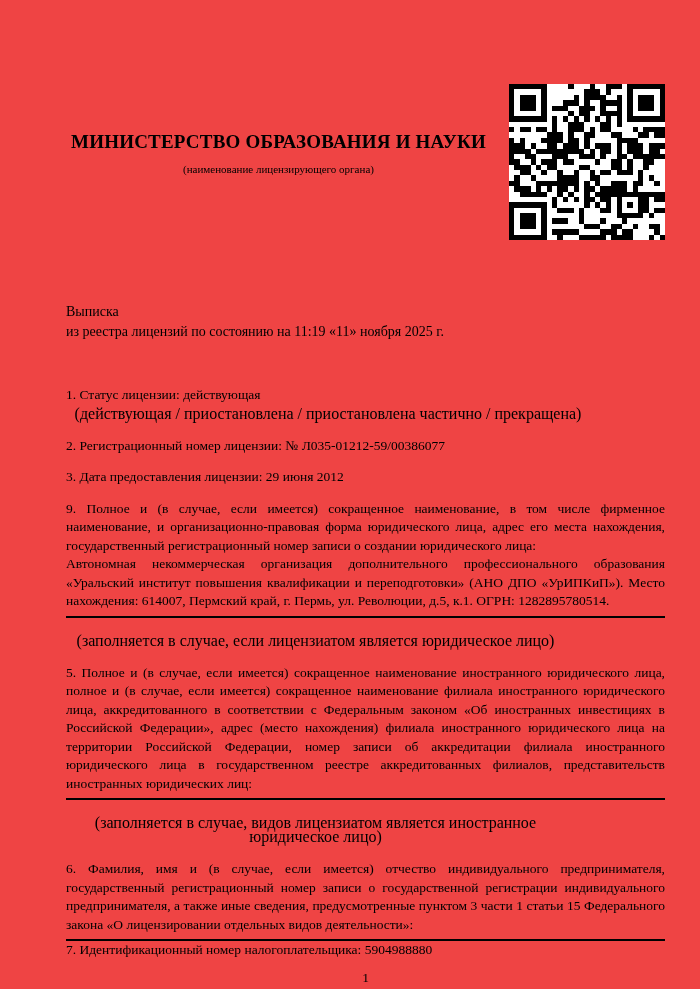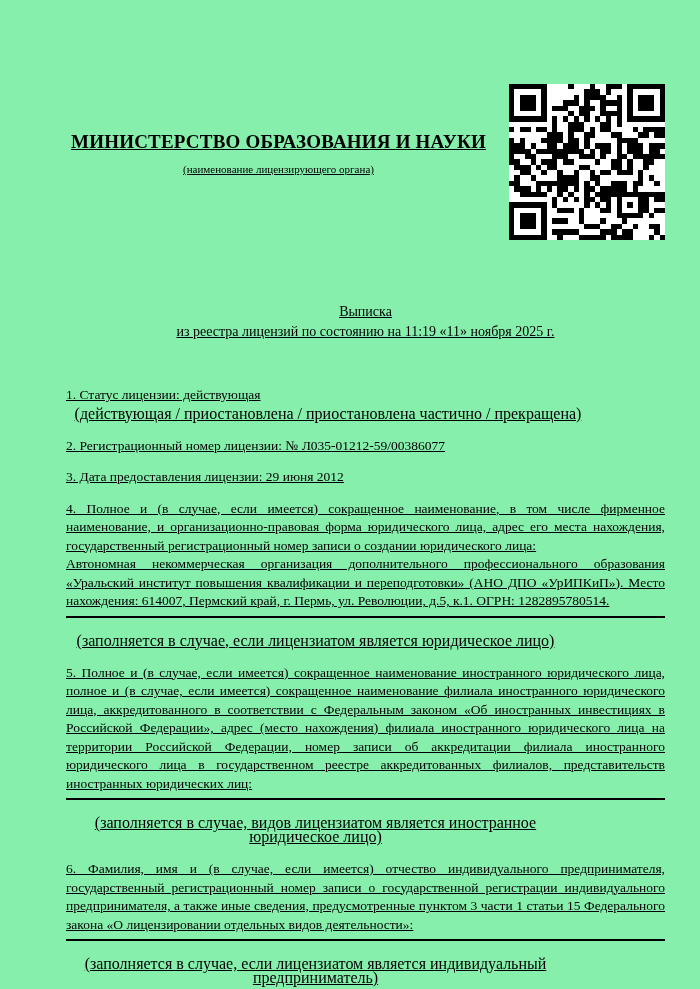--- a/index.html
+++ b/index.html
@@ -9,22 +9,21 @@
     color: #000000;
     font-family: "Liberation Serif", "DejaVu Serif", serif;
   }
   .page {
     position: relative;
     width: 700px;
     height: 989px;
     box-sizing: border-box;
     padding: 0 35px 0 66px;
     overflow: hidden;
-    background: #86efac;
-    text-decoration: underline;
+    background: #ef4444;
   }
   
   .header-row {
     display: flex;
     justify-content: space-between;
     align-items: flex-start;
     margin-top: 84px;
     height: 158px;
   }
   .header-text {
@@ -46,21 +45,20 @@
   .qr-box {
     width: 156px;
     height: 156px;
     flex: 0 0 auto;
   }
   .qr-box svg { display: block; width: 156px; height: 156px; }
 
   
   .doc-title {
     margin-top: 60px;
-    text-align: center;
     font-size: 14px;
     line-height: 20px;
   }
 
   
   .item {
     font-size: 13.5px;
     line-height: 18.5px;
   }
   .one-line { white-space: nowrap; }
@@ -552,37 +550,36 @@
 
   <div class="item mt-md">
     <div class="one-line">2. Регистрационный номер лицензии: № Л035-01212-59/00386077</div>
   </div>
 
   <div class="item mt-sm">
     <div class="one-line">3. Дата предоставления лицензии: 29 июня 2012</div>
   </div>
 
   <div class="item mt-sm">
-    <div class="just">4. Полное и (в случае, если имеется) сокращенное наименование, в том числе фирменное наименование, и организационно-правовая форма юридического лица, адрес его места нахождения, государственный регистрационный номер записи о создании юридического лица:</div>
+    <div class="just">9. Полное и (в случае, если имеется) сокращенное наименование, в том числе фирменное наименование, и организационно-правовая форма юридического лица, адрес его места нахождения, государственный регистрационный номер записи о создании юридического лица:</div>
     <div class="just">Автономная некоммерческая организация дополнительного профессионального образования «Уральский институт повышения квалификации и переподготовки» (АНО ДПО «УрИПКиП»). Место нахождения: 614007, Пермский край, г. Пермь, ул. Революции, д.5, к.1. ОГРН: 1282895780514.</div>
     <div class="field-rule"></div>
     <div class="form-caption offset-315">(заполняется в случае, если лицензиатом является юридическое лицо)</div>
   </div>
 
   <div class="item mt-md">
     <div class="just">5. Полное и (в случае, если имеется) сокращенное наименование иностранного юридического лица, полное и (в случае, если имеется) сокращенное наименование филиала иностранного юридического лица, аккредитованного в соответствии с Федеральным законом «Об иностранных инвестициях в Российской Федерации», адрес (место нахождения) филиала иностранного юридического лица на территории Российской Федерации, номер записи об аккредитации филиала иностранного юридического лица в государственном реестре аккредитованных филиалов, представительств иностранных юридических лиц:</div>
     <div></div>
     <div class="field-rule"></div>
     <div class="form-caption offset-315">(заполняется в случае, видов лицензиатом является иностранное юридическое лицо)</div>
   </div>
 
   <div class="item mt-md">
     <div class="just">6. Фамилия, имя и (в случае, если имеется) отчество индивидуального предпринимателя, государственный регистрационный номер записи о государственной регистрации индивидуального предпринимателя, а также иные сведения, предусмотренные пунктом 3 части 1 статьи 15 Федерального закона «О лицензировании отдельных видов деятельности»:</div>
     <div class="field-rule"></div>
-    <div class="form-caption offset-315">(заполняется в случае, если лицензиатом является индивидуальный предприниматель)</div>
   </div>
 
   <div class="item mt-it7">
     <div class="one-line">7. Идентификационный номер налогоплательщика: 5904988880</div>
   </div>
 
   <div class="page-number">1</div>
 
 </div>
 

